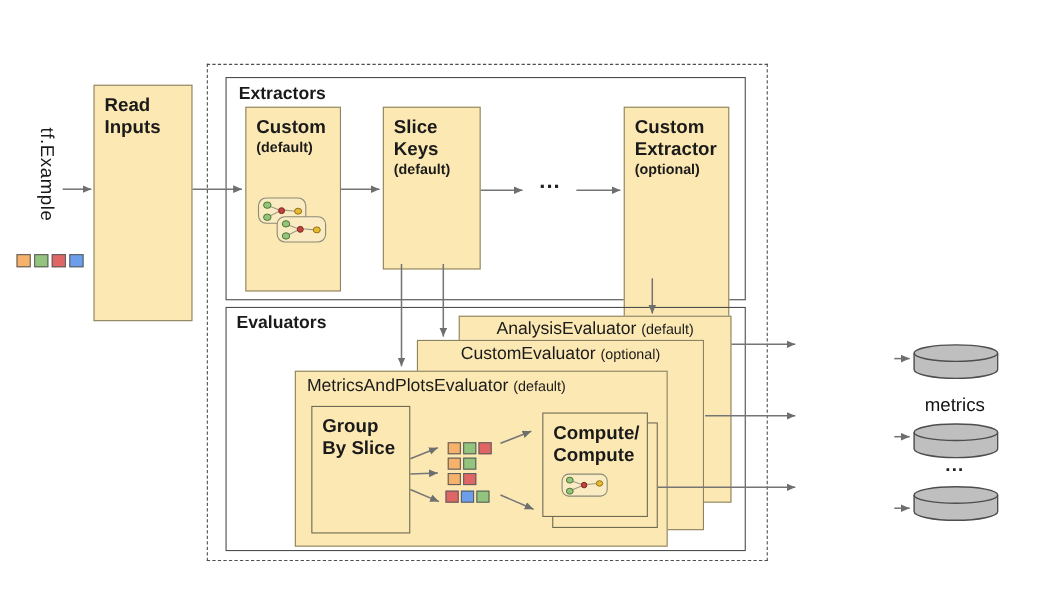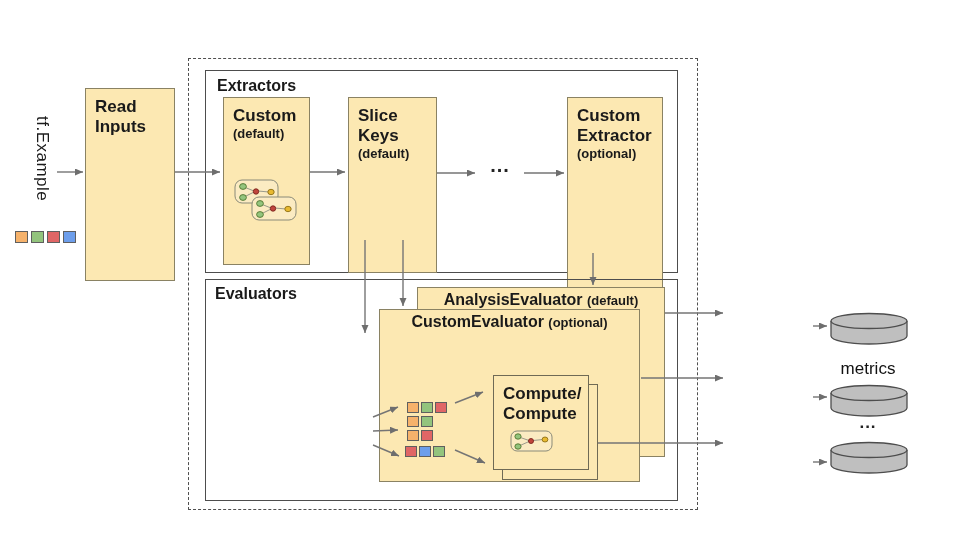--- a/index.html
+++ b/index.html
@@ -10,21 +10,21 @@
   .abs{position:absolute;box-sizing:border-box;}
   
   .tanbox{background:#FCE8B2;border:1.4px solid #8a8263;}
   
   .container{border:1.6px solid #4d4d4d;background:transparent;}
   .dashed{border:1.6px dashed #4f4f4f;background:transparent;}
   .title-lg{font-size:16px;font-weight:bold;line-height:1.2;}
   .box-pad{padding:8px 9px;}
   .t1{font-size:17px;font-weight:bold;line-height:1.18;display:block;}
   .t2{font-size:13px;font-weight:bold;line-height:1.25;display:block;}
-  .ev-title{white-space:nowrap;font-weight:bold;}
+  .ev-title{white-space:nowrap;font-weight:normal;}
   .ev-name{font-size:16px;}
   .ev-sub{font-size:13px;}
   .center{text-align:center;}
   .vert{
     writing-mode:vertical-rl;text-orientation:mixed;
     font-size:17px;letter-spacing:0.5px;
   }
   .sq{display:inline-block;width:13px;height:12px;border:1px solid #5f5f5f;box-sizing:border-box;}
   .sqrow{display:flex;gap:3px;}
   .gridrow .sq{width:12px;height:11px;}
@@ -40,21 +40,21 @@
 <div class="stage">
 
   <div class="abs vert" style="left:26px;top:116px;height:106px;width:26px;">tf.Example</div>
   <div class="abs sqrow" style="left:15px;top:231px;">
       <span class="sq" style="background: rgb(246, 178, 107);"></span>
       <span class="sq" style="background: rgb(147, 196, 125);"></span>
       <span class="sq" style="background: rgb(224, 102, 102);"></span>
       <span class="sq" style="background: rgb(109, 158, 235);"></span>
     </div>
 
-  <div class="abs tanbox box-pad" style="left:85px;top:88px;width:90px;height:193px;">
+  <div class="abs tanbox box-pad" style="left:85px;top:77px;width:90px;height:215px;">
     <span class="t1">Read</span>
     <span class="t1">Inputs</span>
   </div>
 
   <div class="abs dashed" style="left:188px;top:58px;width:510px;height:452px;"></div>
 
   <div class="abs container" style="left:205px;top:70px;width:473px;height:203px;">
     <div class="title-lg" style="padding:5px 0 0 11px;">Extractors</div>
   </div>
 
@@ -79,21 +79,21 @@
       <line x1="10" y1="8" x2="20" y2="12" stroke="#9a9a8a" stroke-width="1"></line>
       <line x1="10" y1="18" x2="20" y2="13" stroke="#9a9a8a" stroke-width="1"></line>
       <line x1="24" y1="12" x2="35" y2="13" stroke="#9a9a8a" stroke-width="1"></line>
       <ellipse cx="9" cy="7.5" rx="3.4" ry="2.9" fill="#93C47D" stroke="#50752f" stroke-width="0.9"></ellipse>
       <ellipse cx="9" cy="18.5" rx="3.4" ry="2.9" fill="#93C47D" stroke="#50752f" stroke-width="0.9"></ellipse>
       <circle cx="22" cy="12.5" r="2.7" fill="#C1443C" stroke="#7c241c" stroke-width="0.9"></circle>
       <ellipse cx="37" cy="13" rx="3.2" ry="2.7" fill="#E8B931" stroke="#8f6f14" stroke-width="0.9"></ellipse>
     </g>
   </svg>
 
-  <div class="abs tanbox box-pad" style="left:348px;top:97px;width:89px;height:176px;">
+  <div class="abs tanbox box-pad" style="left:348px;top:97px;width:89px;height:148px;">
     <span class="t1">Slice Keys</span>
     <span class="t2">(default)</span>
   </div>
 
   <div class="abs dots" style="left:486px;top:154px;width:28px;text-align:center;">...</div>
 
   <div class="abs tanbox box-pad" style="left:567px;top:97px;width:96px;height:220px;">
     <span class="t1">Custom Extractor</span>
     <span class="t2">(optional)</span>
   </div>
@@ -109,21 +109,31 @@
     </div>
   </div>
 
   <div class="abs tanbox center" style="left:379px;top:309px;width:261px;height:173px;">
     <div class="ev-title" style="padding-top:3px;">
       <span class="ev-name">CustomEvaluator</span>
       <span class="ev-sub">(optional)</span>
     </div>
   </div>
 
-
+  <div class="abs tanbox" style="left:268px;top:337px;width:339px;height:160px;">
+    <div class="ev-title" style="padding:4px 0 0 10px;">
+      <span class="ev-name">MetricsAndPlotsEvaluator</span>
+      <span class="ev-sub">(default)</span>
+    </div>
+  </div>
+
+  <div class="abs box-pad" style="left:283px;top:369px;width:90px;height:116px;border:1.2px solid #6f6a55;">
+    <span class="t1">Group</span>
+    <span class="t1">By Slice</span>
+  </div>
 
   <div class="abs gridrow" style="left:407px;top:402px;">
       <span class="sq" style="background: rgb(246, 178, 107);"></span>
       <span class="sq" style="background: rgb(147, 196, 125);"></span>
       <span class="sq" style="background: rgb(224, 102, 102);"></span>
     </div>
   <div class="abs gridrow" style="left:407px;top:416px;">
       <span class="sq" style="background: rgb(246, 178, 107);"></span>
       <span class="sq" style="background: rgb(147, 196, 125);"></span>
     </div>

